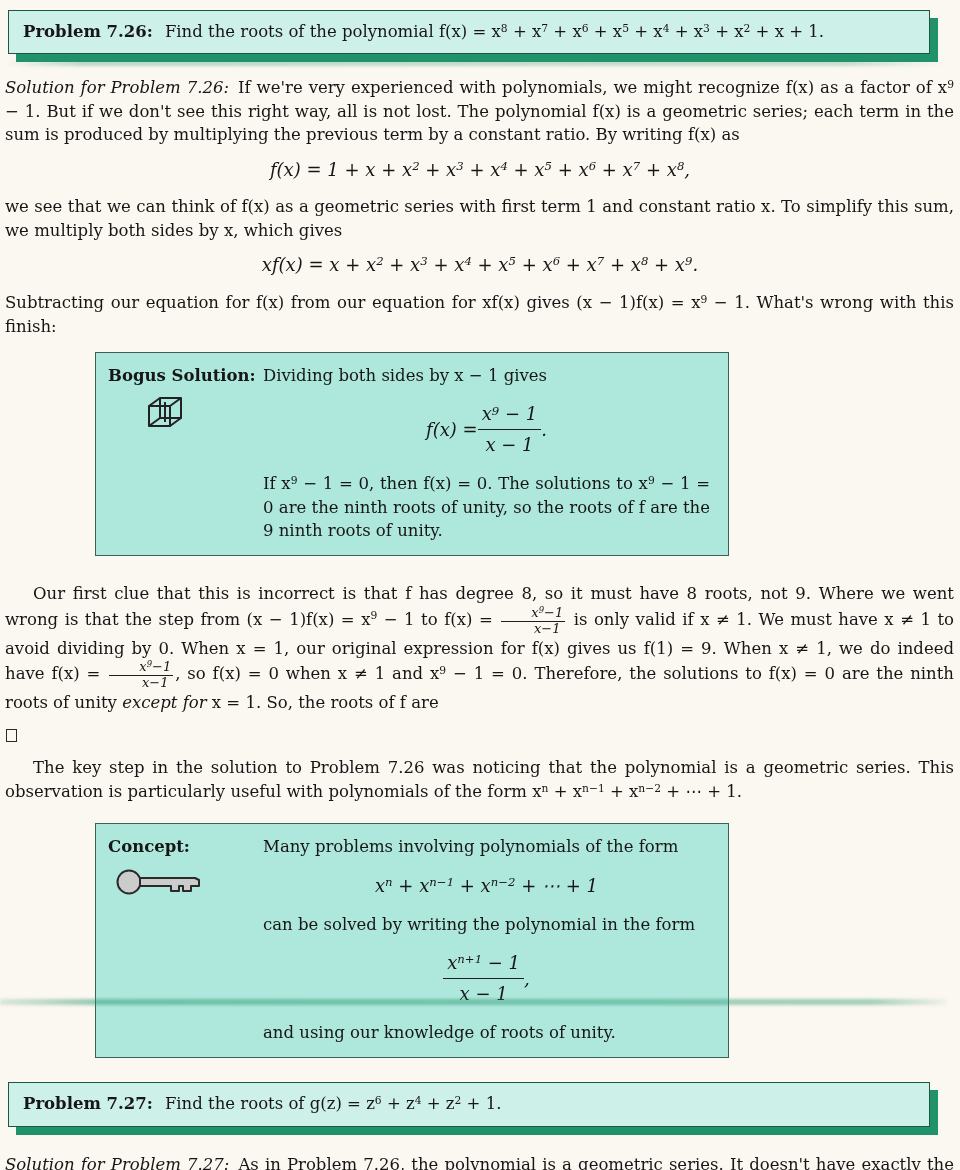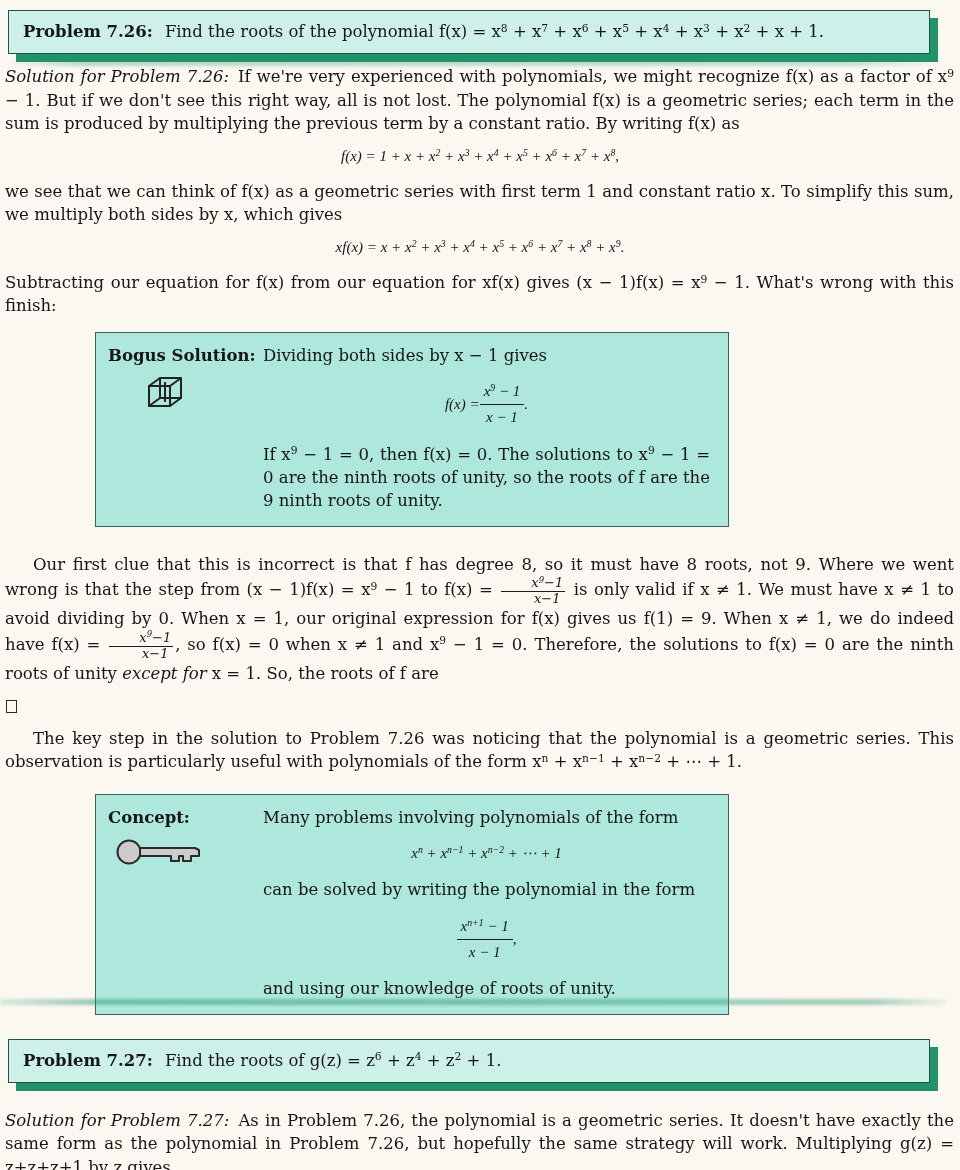--- a/index.html
+++ b/index.html
@@ -31,27 +31,27 @@
 
   
   .artifact{position:absolute;height:6px;filter:blur(1.5px);pointer-events:none;}
   .a1{left:6px;right:18px;top:60px;
       background:linear-gradient(90deg,rgba(34,146,104,0) 0%,rgba(34,146,104,.30) 8%,rgba(34,146,104,.25) 90%,rgba(34,146,104,0) 100%);}
   .a2{left:0;right:14px;top:999px;
       background:linear-gradient(90deg,rgba(34,146,104,.15) 0%,rgba(34,146,104,.45) 10%,rgba(34,146,104,.40) 92%,rgba(34,146,104,.05) 100%);}
 
   
   .para{margin:0 6px 0 5px;font-size:16.5px;line-height:1.42;text-align:justify;}
-  .mt-lead{margin-top:11px;}
+  .mt-lead{margin-top:22px;}
   .indent{text-indent:28px;}
   .lead{font-style:italic;margin-right:9px;}
   .it{font-style:italic;}
   sup{font-size:65%;line-height:0;position:relative;top:-0.5em;vertical-align:baseline;}
 
-  .equation{font-size:15px;font-style:italic;text-align:center;margin:9px 0;line-height:1.55;font-family:Liberation Serif, serif;}
+  .equation{font-size:18px;font-style:italic;text-align:center;margin:9px 0;line-height:1.55;}
   .frac-eq{display:flex;justify-content:center;align-items:center;gap:0;}
 
   .frac{display:inline-block;text-align:center;font-style:italic;vertical-align:middle;}
   .frac .num{display:block;border-bottom:1.3px solid #1d1d1d;padding:0 4px 1px;}
   .frac .den{display:block;padding:1px 4px 0;}
   .frac.inline{font-size:13px;line-height:1.15;vertical-align:-8px;margin:0 2px;}
   .frac.inline .num{padding:0 2px 0;border-bottom:1px solid #1d1d1d;}
   .frac.inline .den{padding:0 2px 0;}
 
   

